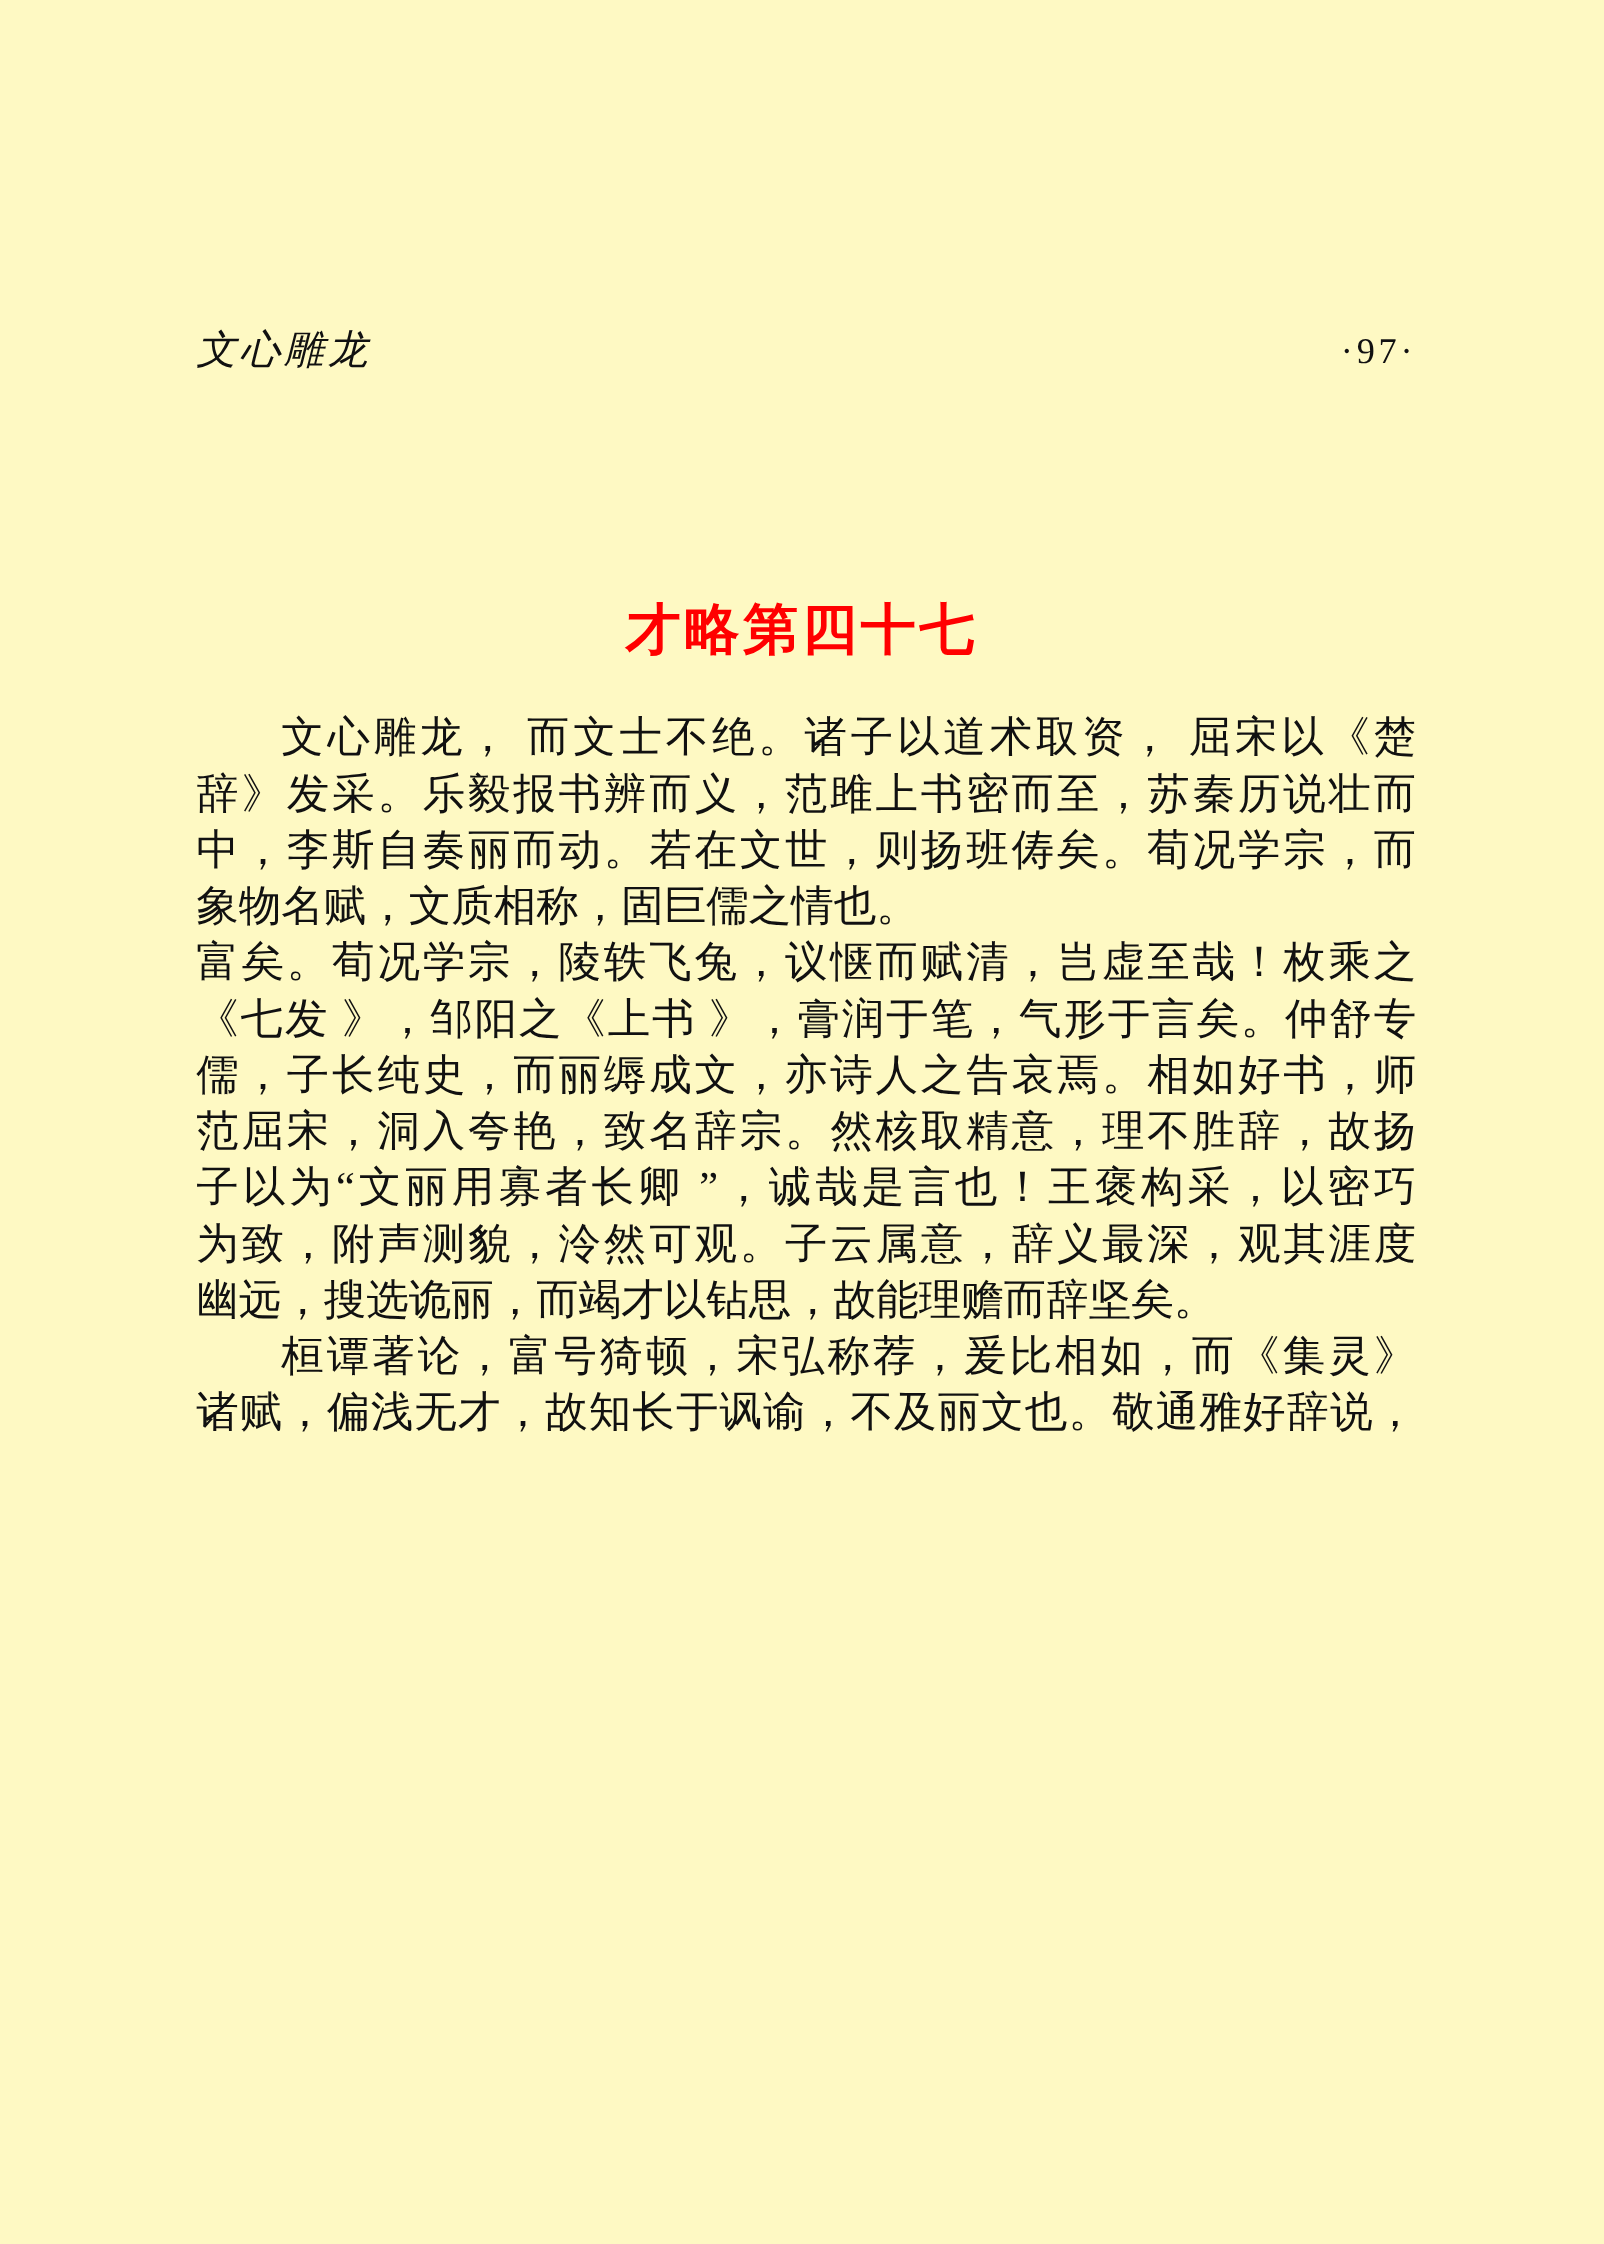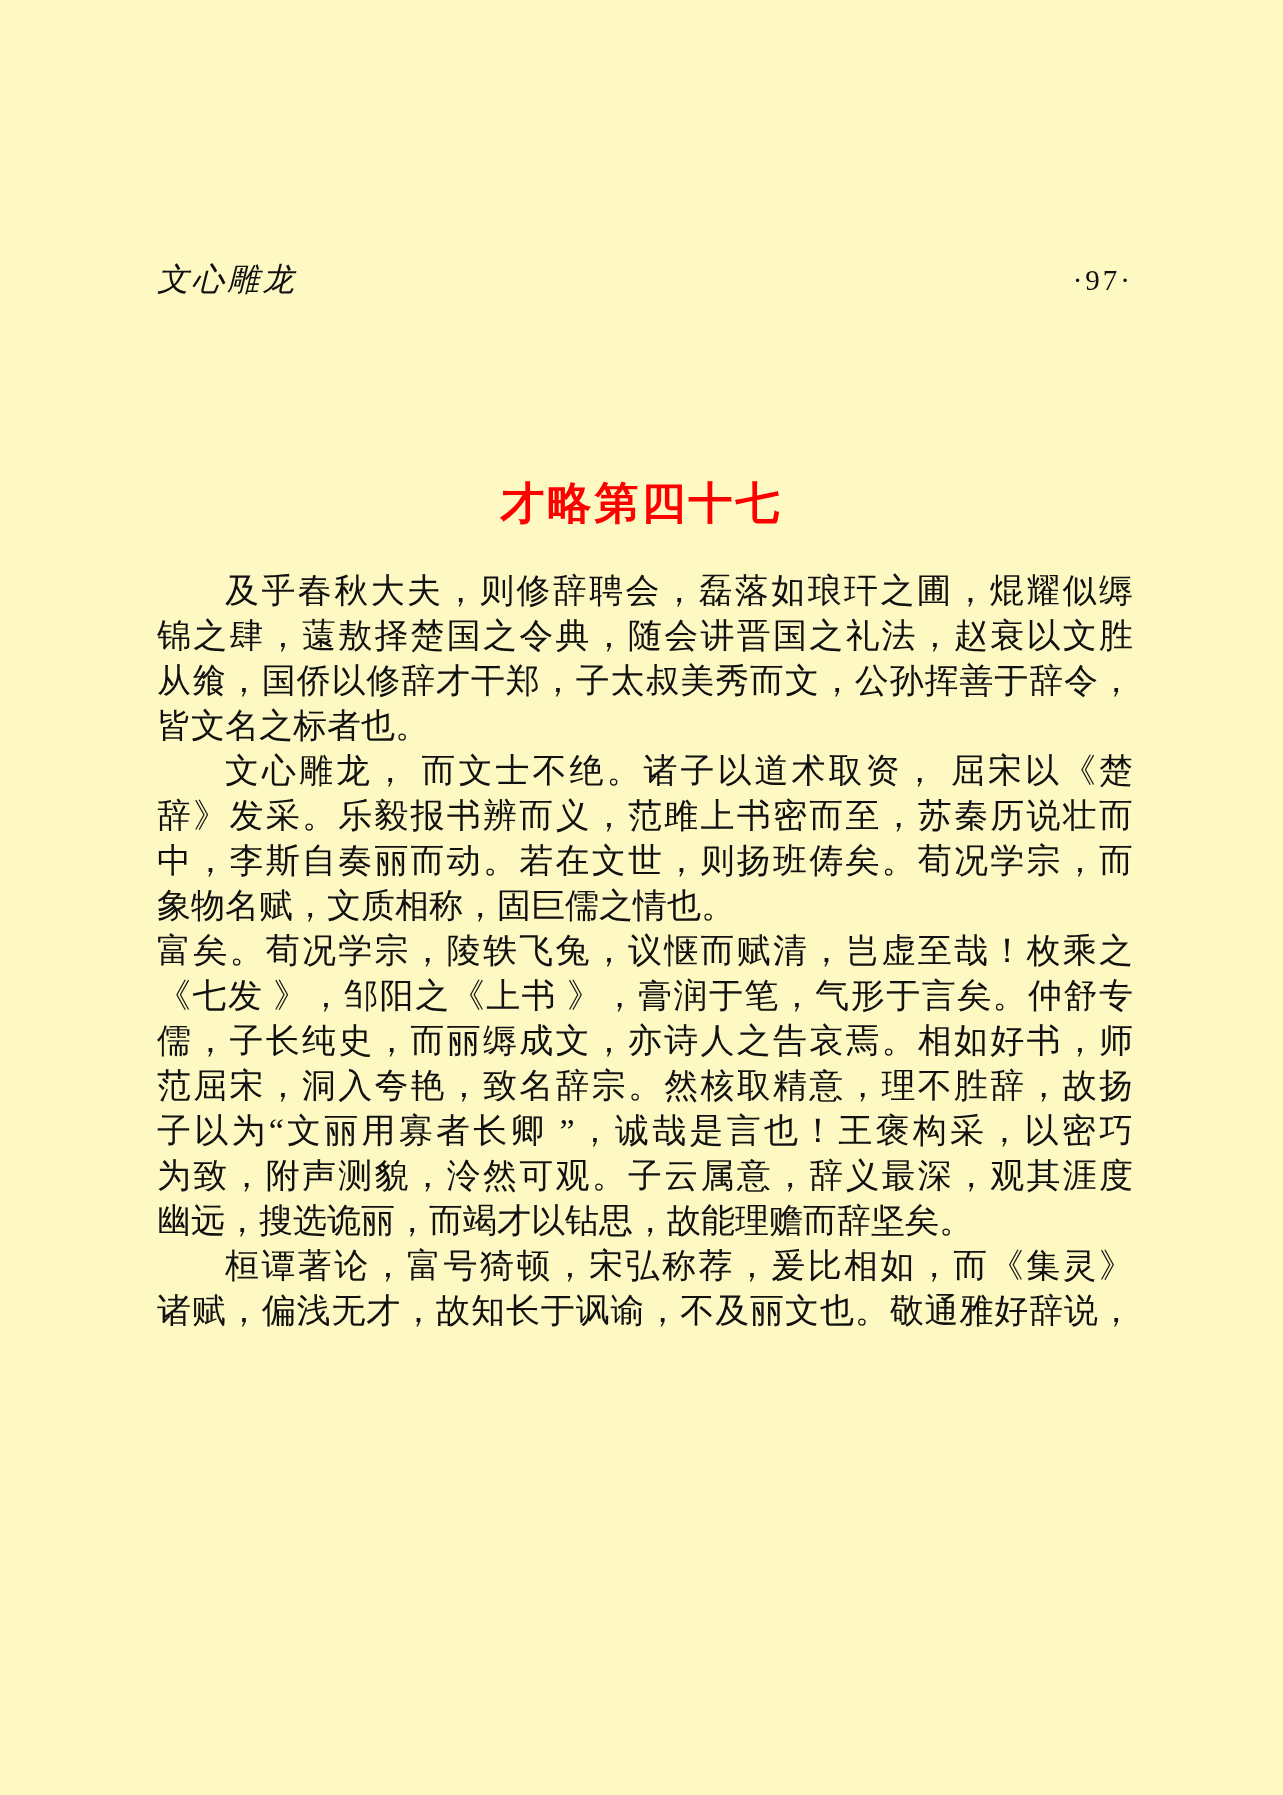--- a/index.html
+++ b/index.html
@@ -68,26 +68,20 @@
 <div class="page">
   <div class="header">
     <span class="book-title">文心雕龙</span>
     <span class="page-number">·97·</span>
   </div>
 
   <div class="chapter-title" style="color: rgb(255, 0, 0);">才略第四十七</div>
 
   <div class="body-text">
       <div class="para">
-        <div class="line first">及乎春秋大夫，则修辞聘会，磊落如琅玕之圃，焜耀似缛</div>
-        <div class="line">锦之肆，薳敖择楚国之令典，随会讲晋国之礼法，赵衰以文胜</div>
-        <div class="line">从飨，国侨以修辞才干郑，子太叔美秀而文，公孙挥善于辞令，</div>
-        <div class="line lastline">皆文名之标者也。</div>
-      </div>
-      <div class="para">
         <div class="line first">文心雕龙， 而文士不绝。诸子以道术取资， 屈宋以《楚</div>
         <div class="line">辞》发采。乐毅报书辨而义，范雎上书密而至，苏秦历说壮而</div>
         <div class="line">中，李斯自奏丽而动。若在文世，则扬班俦矣。荀况学宗，而</div>
         <div class="line lastline">象物名赋，文质相称，固巨儒之情也。</div>
       </div>
       <div class="para">
         <div class="line">富矣。荀况学宗，陵轶飞兔，议惬而赋清，岂虚至哉！枚乘之</div>
         <div class="line">《七发 》，邹阳之《上书 》，膏润于笔，气形于言矣。仲舒专</div>
         <div class="line">儒，子长纯史，而丽缛成文，亦诗人之告哀焉。相如好书，师</div>
         <div class="line">范屈宋，洞入夸艳，致名辞宗。然核取精意，理不胜辞，故扬</div>

